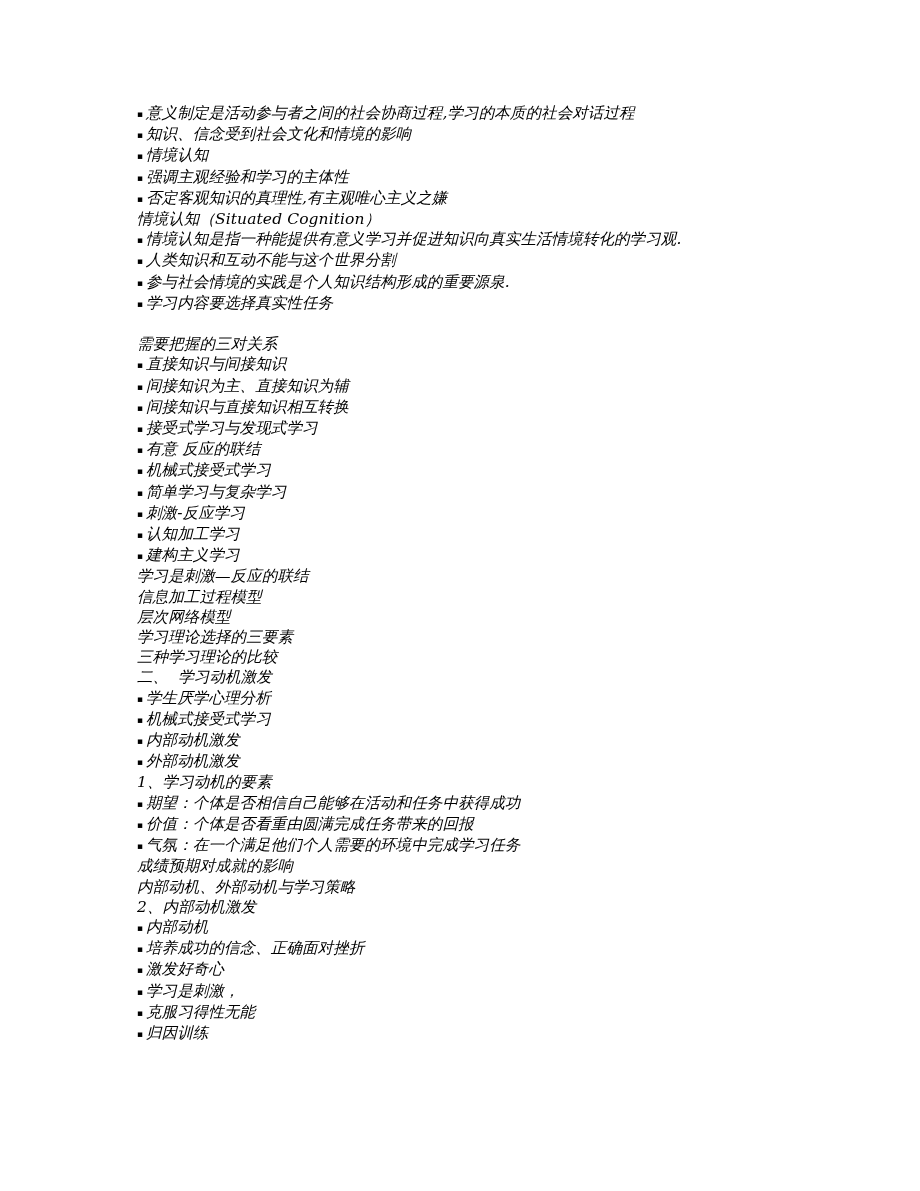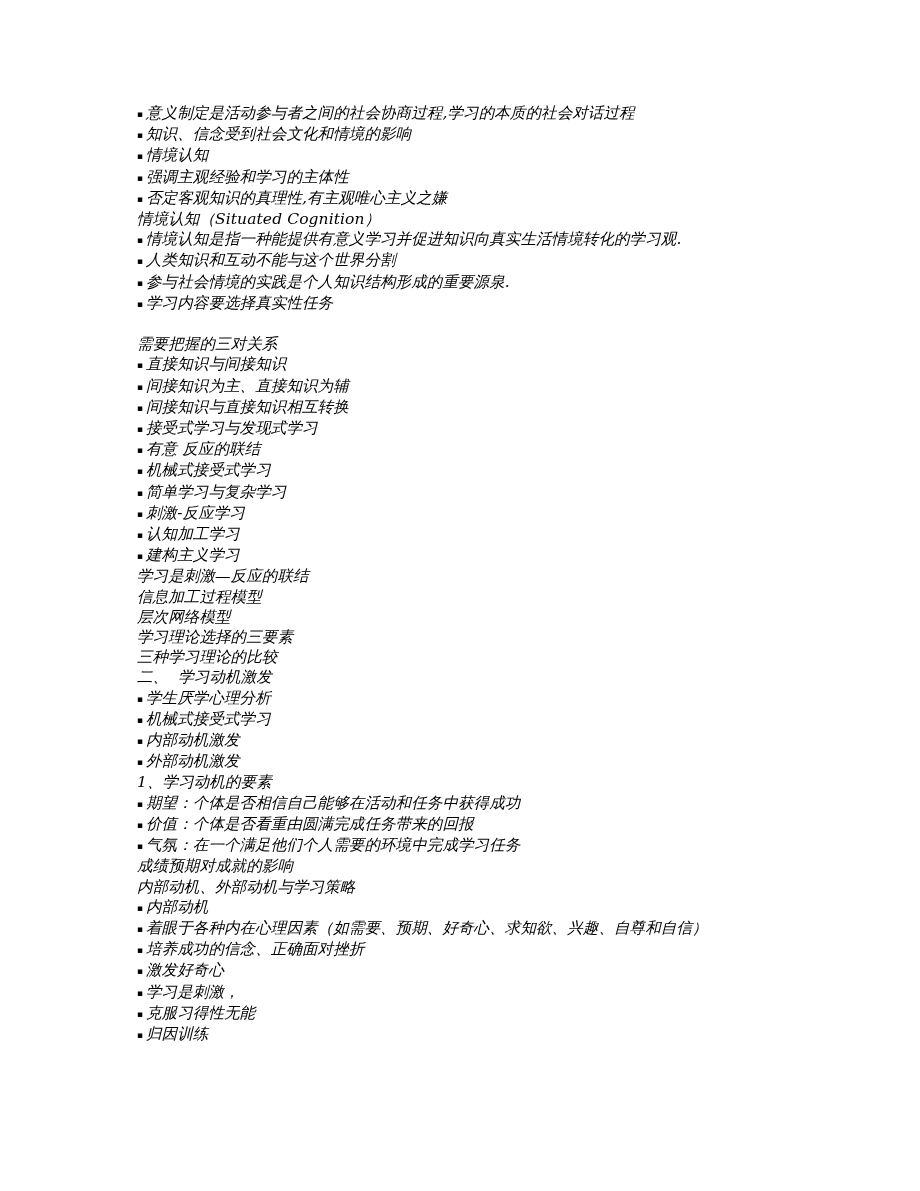--- a/index.html
+++ b/index.html
@@ -87,21 +87,21 @@
       <div class="line"><span class="bullet">▪</span><span class="txt">学生厌学心理分析</span></div>
       <div class="line"><span class="bullet">▪</span><span class="txt">机械式接受式学习</span></div>
       <div class="line"><span class="bullet">▪</span><span class="txt">内部动机激发</span></div>
       <div class="line"><span class="bullet">▪</span><span class="txt">外部动机激发</span></div>
       <div class="line"><span class="txt">1、学习动机的要素</span></div>
       <div class="line"><span class="bullet">▪</span><span class="txt">期望：个体是否相信自己能够在活动和任务中获得成功</span></div>
       <div class="line"><span class="bullet">▪</span><span class="txt">价值：个体是否看重由圆满完成任务带来的回报</span></div>
       <div class="line"><span class="bullet">▪</span><span class="txt">气氛：在一个满足他们个人需要的环境中完成学习任务</span></div>
       <div class="line"><span class="txt">成绩预期对成就的影响</span></div>
       <div class="line"><span class="txt">内部动机、外部动机与学习策略</span></div>
+      <div class="line"><span class="txt">2、内部动机激发</span></div>
       <div class="line"><span class="bullet">▪</span><span class="txt">内部动机</span></div>
-      <div class="line"><span class="bullet">▪</span><span class="txt">着眼于各种内在心理因素（如需要、预期、好奇心、求知欲、兴趣、自尊和自信）</span></div>
       <div class="line"><span class="bullet">▪</span><span class="txt">培养成功的信念、正确面对挫折</span></div>
       <div class="line"><span class="bullet">▪</span><span class="txt">激发好奇心</span></div>
       <div class="line"><span class="bullet">▪</span><span class="txt">学习是刺激，</span></div>
       <div class="line"><span class="bullet">▪</span><span class="txt">克服习得性无能</span></div>
       <div class="line"><span class="bullet">▪</span><span class="txt">归因训练</span></div>
     </div>
 </div>
 
 </body></html>

